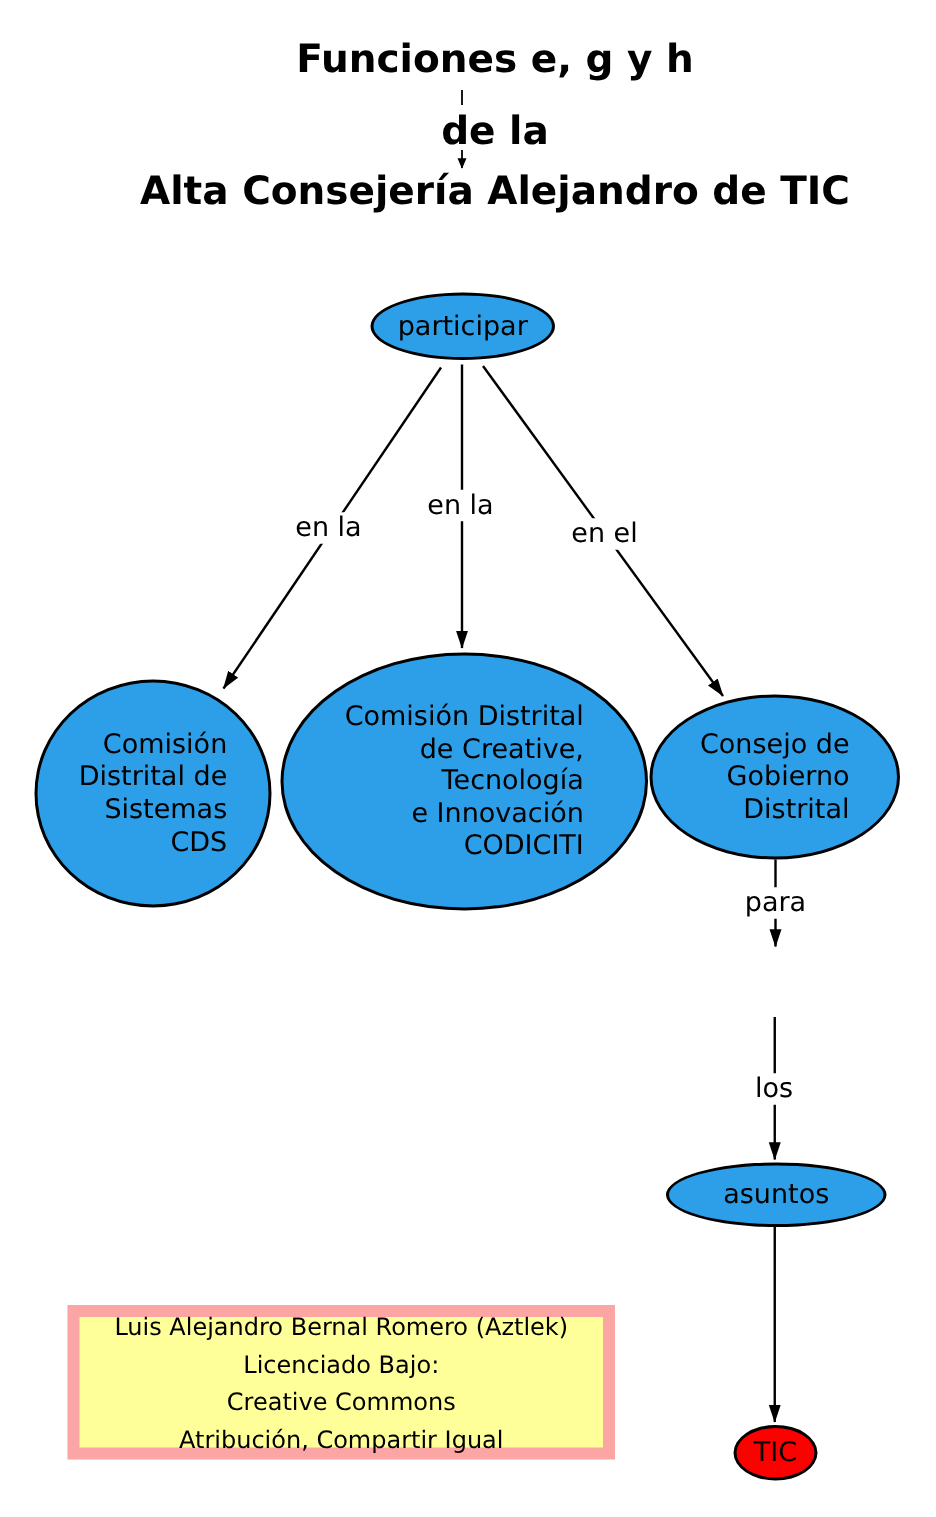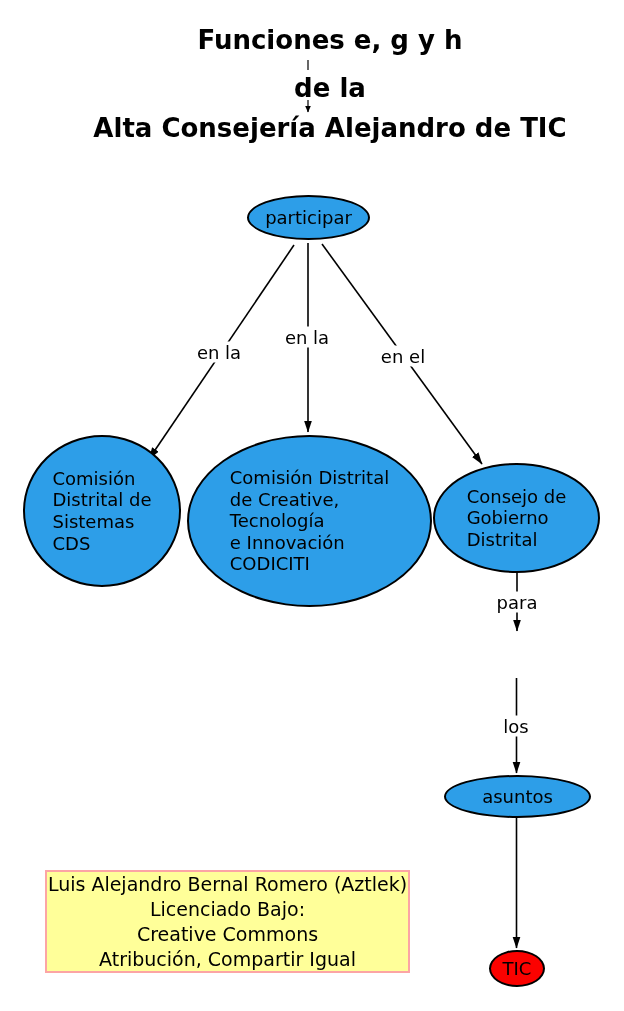--- a/index.html
+++ b/index.html
@@ -32,21 +32,21 @@
   .edges marker path { fill: var(--edge, #000); }
   .node {
     position: absolute;
     box-sizing: border-box;
     border: 2px solid #000;
     border-radius: 50%;
     background: var(--node-fill, #2d9ee8);
     display: flex;
     align-items: center;
     justify-content: center;
-    text-align: left;
+    text-align: right;
     font-size: 18px;
     line-height: 1.2;
     white-space: pre-line;
   }
   .node.red { background: var(--tic-fill, #ff0000); }
   .edge-label {
     position: absolute;
     transform: translate(-50%, -50%);
     background: #ffffff;
     padding: 0 3px;
@@ -55,27 +55,27 @@
     text-align: center;
     white-space: pre-line;
   }
   .credit-box {
     position: absolute;
     left: 45px;
     top: 870px;
     width: 365px;
     height: 103px;
     box-sizing: border-box;
-    border: 2px solid #fca5a5;
+    border: 8px solid #fca5a5;
     background: var(--credit-fill, #ffff99);
     display: flex;
     align-items: center;
     justify-content: center;
     text-align: center;
-    font-size: 19px;
+    font-size: 16px;
     line-height: 25px;
     white-space: pre-line;
   }
 </style>
 </head>
 <body>
 
 <div class="canvas">
 
   <div class="title-line" style="top:24px">Funciones e, g y h</div>
@@ -104,21 +104,21 @@
   </svg>
 
   <div class="edge-label" style="left:219px; top:352px">en la</div>
   <div class="edge-label" style="left:307px; top:337px">en la</div>
   <div class="edge-label" style="left:403px; top:356px">en el</div>
   <div class="edge-label" style="left:517px; top:602px">para</div>
   <div class="edge-label" style="left:516px; top:726px">los</div>
 
   <div class="node" style="left:247px; top:195px; width:123px; height:45px">participar</div>
 
-  <div class="node" style="left:23px; top:435px; width:158px; height:152px">Comisión
+  <div class="node" style="left:23px; top:453px; width:158px; height:152px">Comisión
 Distrital de
 Sistemas
 CDS</div>
 
   <div class="node" style="left:187px; top:435px; width:245px; height:172px">Comisión Distrital
 de Creative,
 Tecnología
 e Innovación
 CODICITI</div>
 

